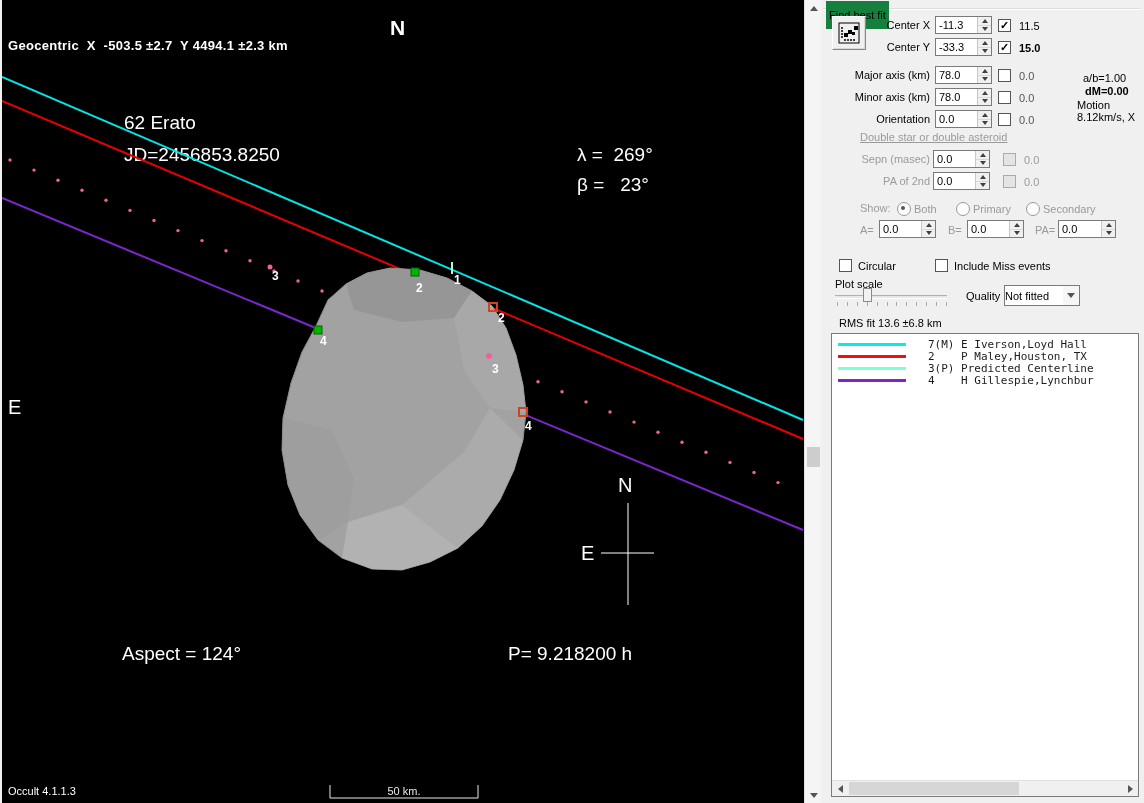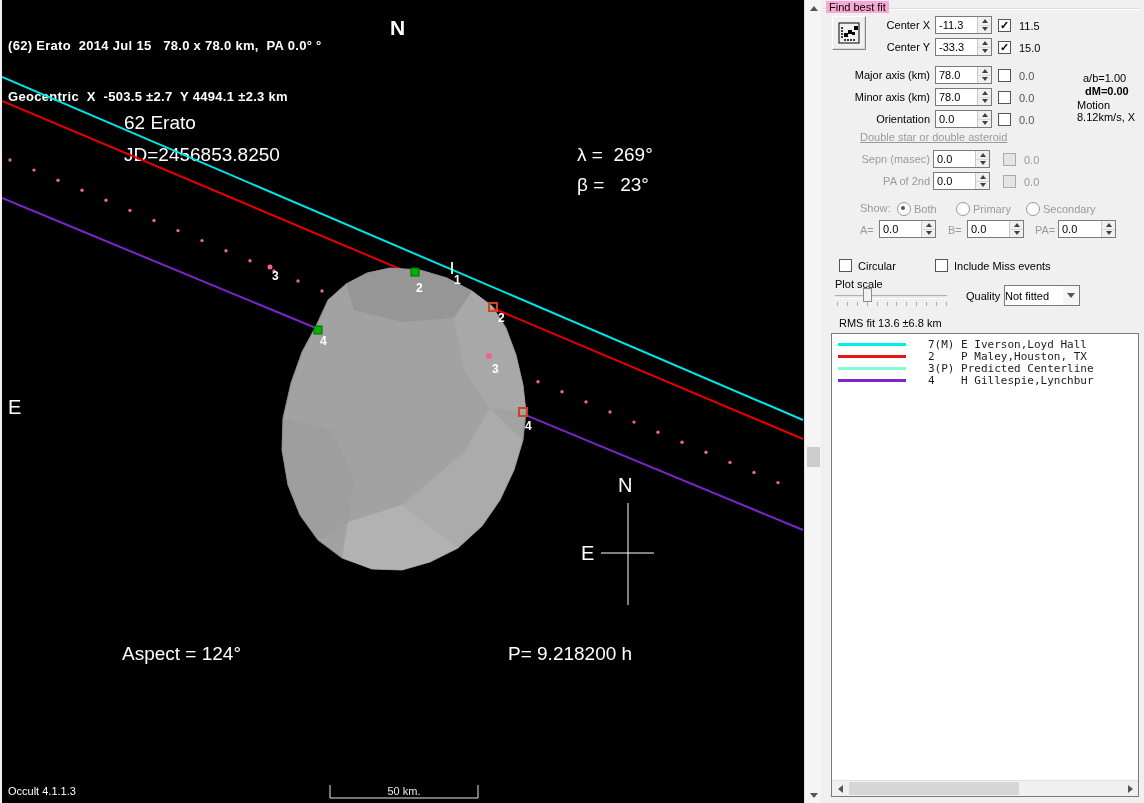--- a/index.html
+++ b/index.html
@@ -28,21 +28,21 @@
   .tri-up{border-left:4px solid transparent;border-right:4px solid transparent;border-bottom:5px solid #555;}
   .tri-down{border-left:4px solid transparent;border-right:4px solid transparent;border-top:5px solid #555;}
   .tri-left{border-top:4px solid transparent;border-bottom:4px solid transparent;border-right:5px solid #555;}
   .tri-right{border-top:4px solid transparent;border-bottom:4px solid transparent;border-left:5px solid #555;}
   #vthumb{position:absolute;left:2px;top:447px;width:13px;height:20px;background:#cdcdcd;}
 
   
   #panel{position:absolute;left:821px;top:0;width:323px;height:803px;background:#f0f0f0;font-size:11px;color:#000;}
   #panel .abs{position:absolute;}
   .grp-line{position:absolute;left:2px;top:8px;width:317px;height:1px;background:#dcdcdc;border-bottom:1px solid #fff;}
-  .grp-label{position:absolute;left:5px;top:1px;background:#f9a8d4;padding:0 3px;}
+  .grp-label{position:absolute;left:5px;top:1px;background:#15803d;padding:8px 3px;}
   .fit-icon-btn{position:absolute;left:11px;top:16px;width:32px;height:32px;background:#f0f0f0;
     border:1px solid #888;border-top-color:#fff;border-left-color:#fff;box-shadow:inset -1px -1px 0 #d9d9d9;
     display:flex;align-items:center;justify-content:center;}
   .row-label{position:absolute;left:0;width:109px;text-align:right;}
   .spinbox{position:absolute;width:57px;height:18px;border:1px solid #7a7a7a;background:#fff;display:flex;box-sizing:border-box;}
   .spin-val{flex:1;padding:2px 0 0 3px;background:#fff;overflow:hidden;}
   .spin-btns{width:13px;display:flex;flex-direction:column;border-left:1px solid #c8c8c8;}
   .spin-btns div{flex:1;background:#f0f0f0;display:flex;align-items:center;justify-content:center;border-bottom:1px solid #d8d8d8;}
   .spin-btns div:last-child{border-bottom:none;}
   .spin-btns .tri-up{border-left-width:3px;border-right-width:3px;border-bottom-width:4px;border-bottom-color:#404040;}
@@ -73,21 +73,20 @@
   #hscroll .hbtn{position:absolute;top:0;width:16px;height:15px;display:flex;align-items:center;justify-content:center;}
   #hthumb{position:absolute;left:17px;top:1px;width:170px;height:13px;background:#d6d6d6;}
 </style>
 </head>
 <body>
 
 <div id="window">
 
   <div id="plot">
     <div class="ptxt title-block">
-      <div>(62) Erato  2014 Jul 15   78.0 x 78.0 km,  PA 0.0° °</div>
       <div>Geocentric  X  -503.5 ±2.7  Y 4494.1 ±2.3 km</div>
     </div>
     <div class="ptxt north-main">N</div>
     <div class="ptxt east-main">E</div>
     <div class="ptxt obj-name">62 Erato</div>
     <div class="ptxt jd-text">JD=2456853.8250</div>
     <div class="ptxt lambda-text">λ =  269°</div>
     <div class="ptxt beta-text">β =   23°</div>
     <div class="ptxt aspect-text">Aspect = 124°</div>
     <div class="ptxt period-text">P= 9.218200 h</div>
@@ -228,21 +227,21 @@
       <div class="spin-btns">
           <div>
             <span class="tri tri-up"></span>
           </div>
           <div>
             <span class="tri tri-down"></span>
           </div>
         </div>
     </div>
     <div class="cbox" style="left:177px;top:41px;">✓</div>
-    <div class="abs" style="left:198px;top:42px;">15.0</div>
+    <div class="abs" style="left:198px;top:42px;font-weight:bold;">15.0</div>
 
     <div class="row-label" style="top:69px;">Major axis (km)</div>
     <div class="spinbox" style="left:114px;top:66px;">
       <div class="spin-val">78.0</div>
       <div class="spin-btns">
           <div>
             <span class="tri tri-up"></span>
           </div>
           <div>
             <span class="tri tri-down"></span>

